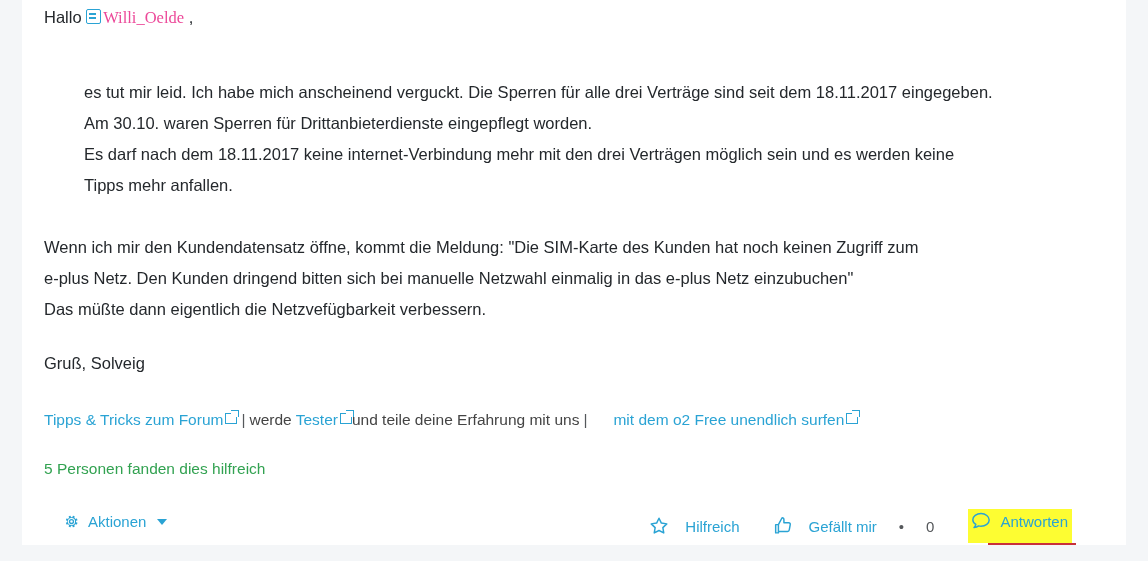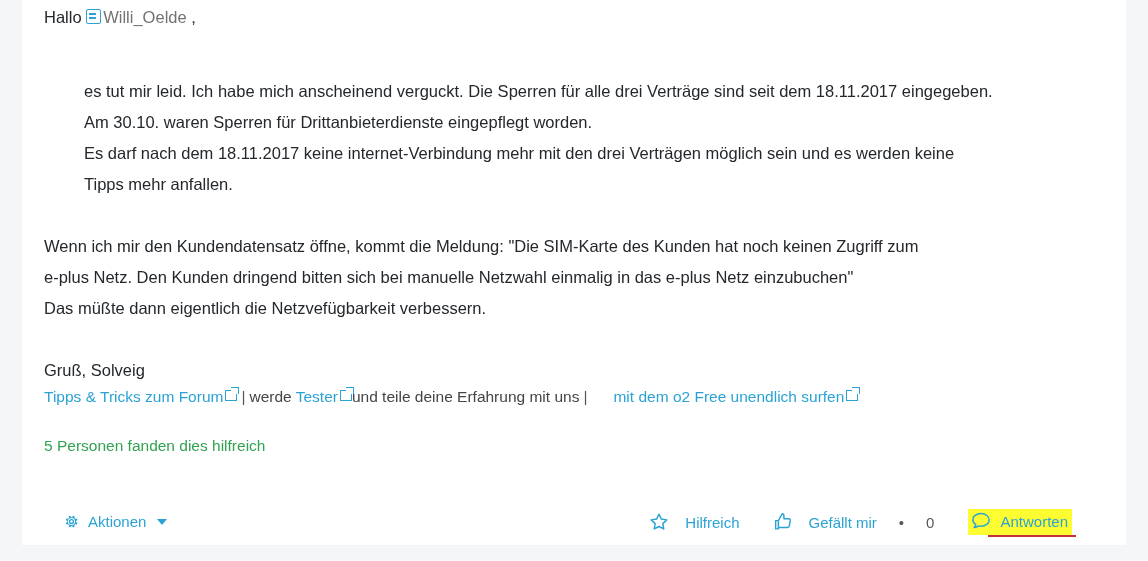--- a/index.html
+++ b/index.html
@@ -35,22 +35,23 @@
     right: 20px;
   }
   .greeting {
     font-size: 16.5px;
     color: #24282c;
     line-height: 30px;
     padding-top: 2px;
     white-space: nowrap;
   }
   .mention {
-    color: #737373;
+    color: #ec4899;
     text-decoration: none;
+    font-family: Liberation Serif, serif;
   }
   .mention-badge {
     display: inline-block;
     width: 13px;
     height: 13px;
     border: 1px solid #2aa3d4;
     border-radius: 2px;
     position: relative;
     vertical-align: -1px;
     margin-right: 2px;
@@ -65,23 +66,24 @@
     background: #2aa3d4;
     box-shadow: 0 4px 0 0 #2aa3d4;
   }
   .para {
     font-size: 16.5px;
     color: #24282c;
     line-height: 31px;
   }
   .p1 { margin-top: 44px; margin-left: 40px; }
   .p2 { margin-top: 31px; }
-  .p3 { margin-top: 31px; }
+  .p3 { margin-top: 23px; }
 
   .links-line {
+    margin-top: 30px;
     font-size: 15.5px;
     line-height: 22px;
     color: #444;
   }
   .links-line a {
     color: #2aa3d4;
     text-decoration: none;
   }
   .ext {
     display: inline-block;
@@ -157,21 +159,21 @@
   }
   .act-group + .act-group { margin-left: 32px; }
   .dot-sep { color: #55585b; margin: 0 7px; }
   .count { color: #55585b; }
   .reply-wrap {
     position: relative;
     display: flex;
     align-items: center;
     gap: 8px;
     margin-left: 34px;
-    padding: 2px 4px 4px 2px;
+    padding: 2px 4px 12px 2px;
     background: #fdfd32;
   }
   .reply-wrap::after {
     content: "";
     position: absolute;
     left: 20px;
     right: -4px;
     bottom: -2px;
     height: 2px;
     background: #c8303a;

